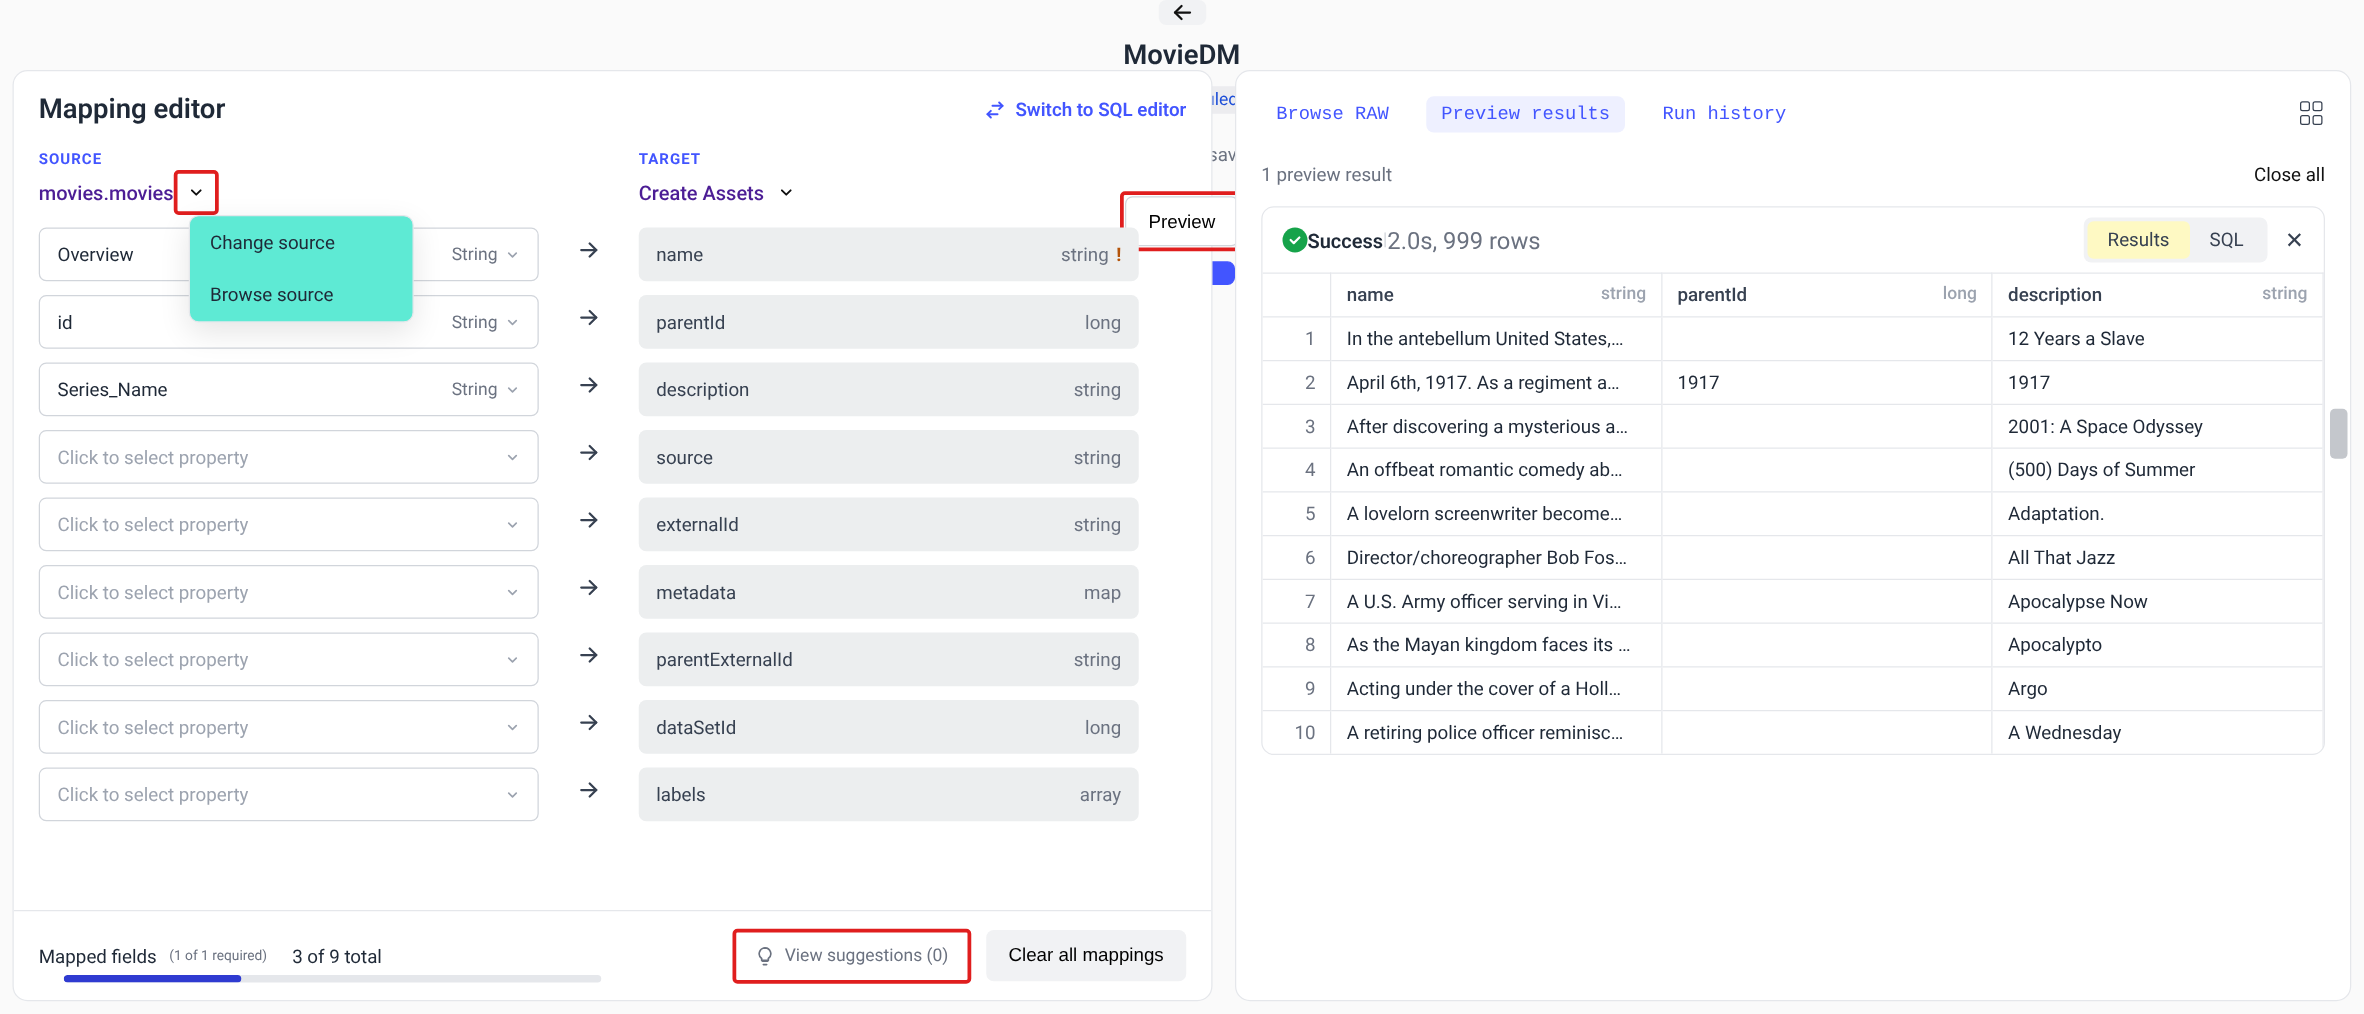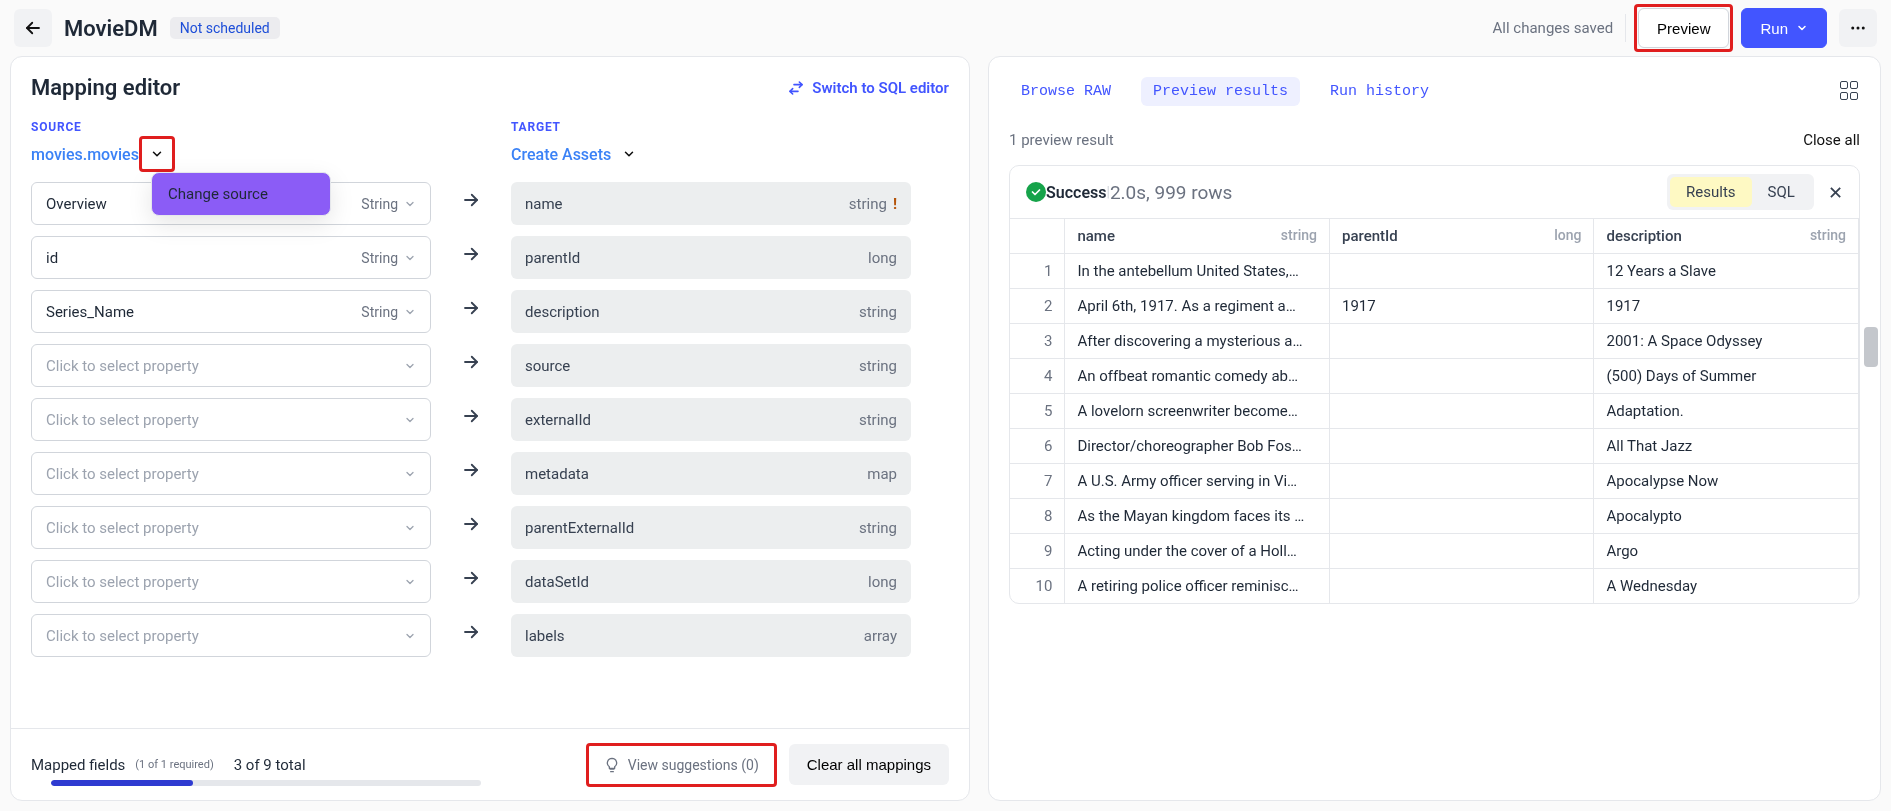--- a/index.html
+++ b/index.html
@@ -27,20 +27,21 @@
     overflow: hidden;
     padding: 0 10px;
   }
   
   .topbar {
     height: 56px;
     display: flex;
     align-items: center;
     gap: 12px;
     padding: 0 4px;
+    flex-direction: column;
   }
   .icon-btn {
     width: 38px; height: 38px;
     border: none;
     background: #f1f2f4;
     border-radius: 6px;
     display: flex; align-items: center; justify-content: center;
     cursor: pointer;
   }
   .app-title { font-size: 22px; font-weight: 600; }
@@ -128,21 +129,21 @@
   .col-label {
     font-size: 12px;
     letter-spacing: .8px;
     font-weight: 700;
     color: var(--blue-text);
     margin-bottom: 6px;
   }
   .col-name-row {
     font-size: 16px;
     font-weight: 500;
-    color: #3b82f6;
+    color: #4c1d95;
     display: inline-flex;
     align-items: center;
     gap: 4px;
     margin-bottom: 14px;
   }
   .chev-down {
     display: inline-flex;
     width: 28px; height: 28px;
     align-items: center; justify-content: center;
     border-radius: 4px;
@@ -155,21 +156,21 @@
     content:"";
     position:absolute;
     top:-4px; left:-4px; right:-4px; bottom:-4px;
     border: 3px solid var(--red-callout);
     border-radius: 4px;
     pointer-events: none;
   }
   .src-dropdown {
     position: absolute;
     top: 52px; left: 120px;
-    background: #8b5cf6;
+    background: #5eead4;
     border: 1px solid var(--border);
     border-radius: 8px;
     box-shadow: 0 8px 24px rgba(0,0,0,.10);
     width: 180px;
     z-index: 5;
     overflow: hidden;
   }
   .src-dropdown div {
     padding: 12px 16px;
     font-size: 15px;
@@ -410,20 +411,21 @@
         <div class="col-name-row">
           <span>movies.movies</span>
           <span class="chev-down chev-callout">
             <svg width="14" height="14" viewBox="0 0 24 24" fill="none" stroke="#111" stroke-width="2.6" stroke-linecap="round" stroke-linejoin="round">
                 <polyline points="6 9 12 15 18 9"></polyline>
               </svg>
           </span>
         </div>
         <div class="src-dropdown">
           <div>Change source</div>
+          <div>Browse source</div>
         </div>
         <div class="rows" id="srcRows">
             <div class="src-row">
               <span>Overview</span>
               <span class="type-chip">String <svg width="12" height="12" viewBox="0 0 24 24" fill="none" stroke="#9ca3af" stroke-width="2.6" stroke-linecap="round" stroke-linejoin="round">
                   <polyline points="6 9 12 15 18 9"></polyline>
                 </svg></span>
             </div>
             <div class="src-row">
               <span>id</span>

